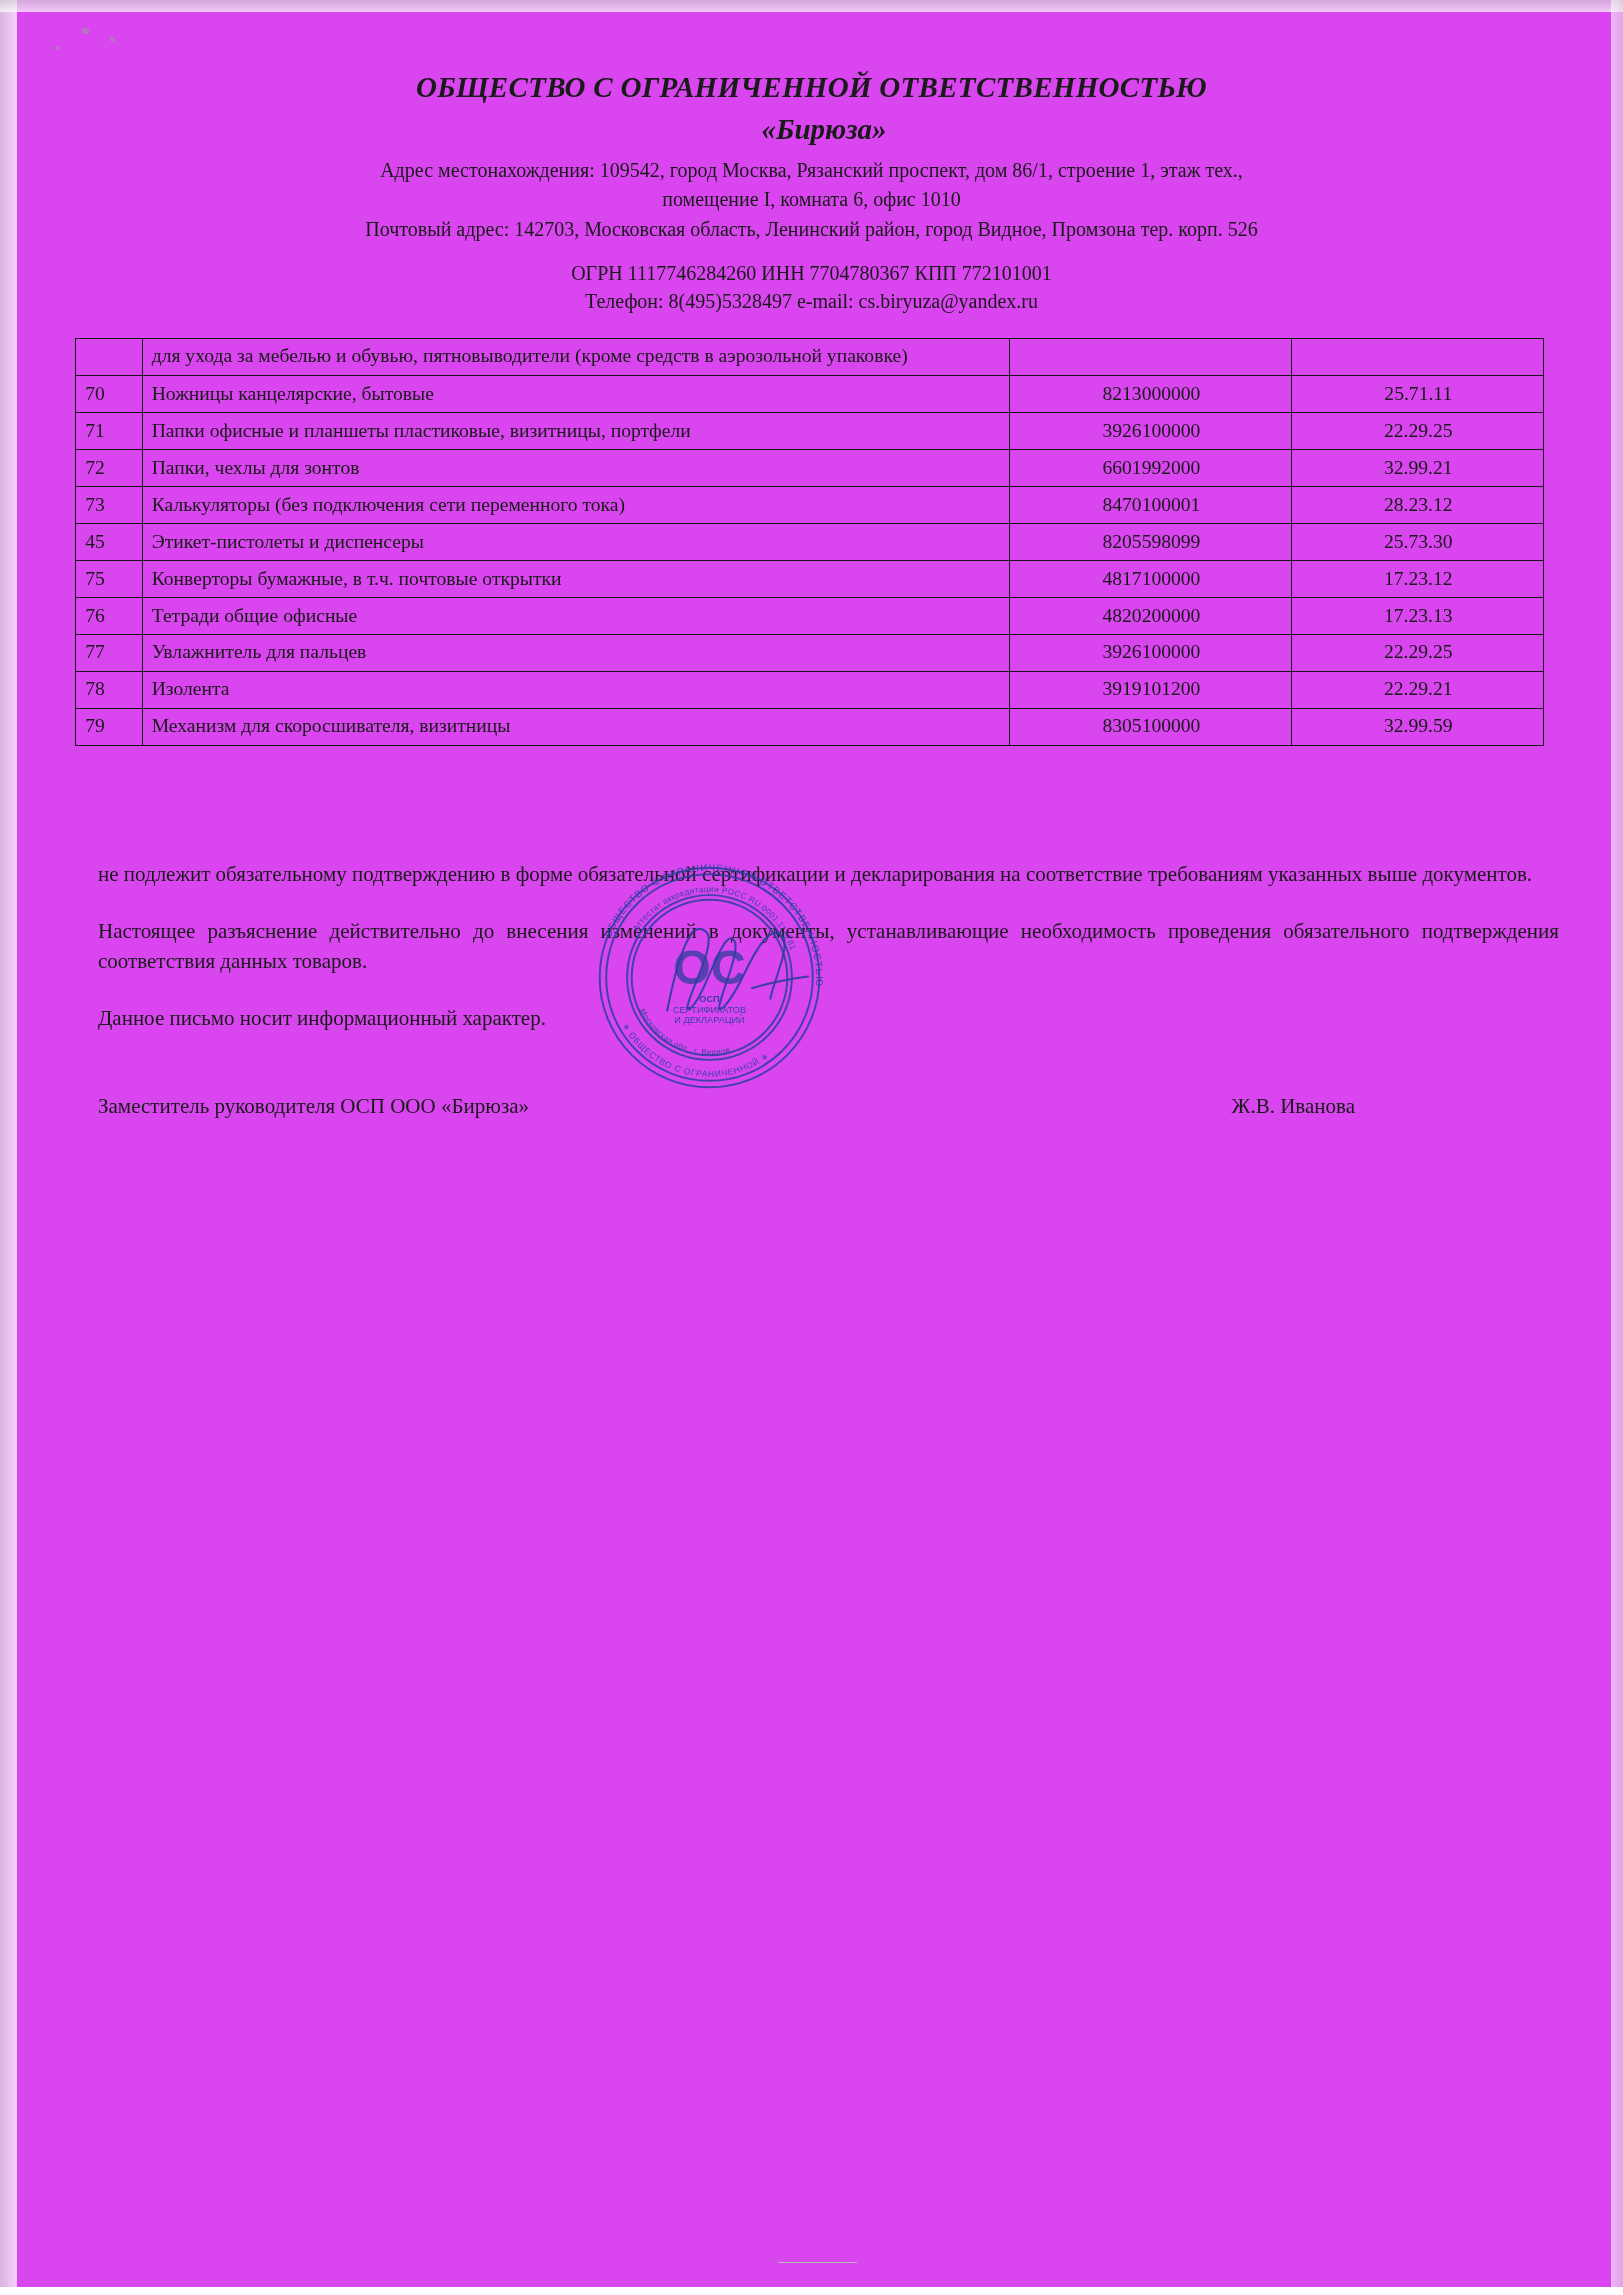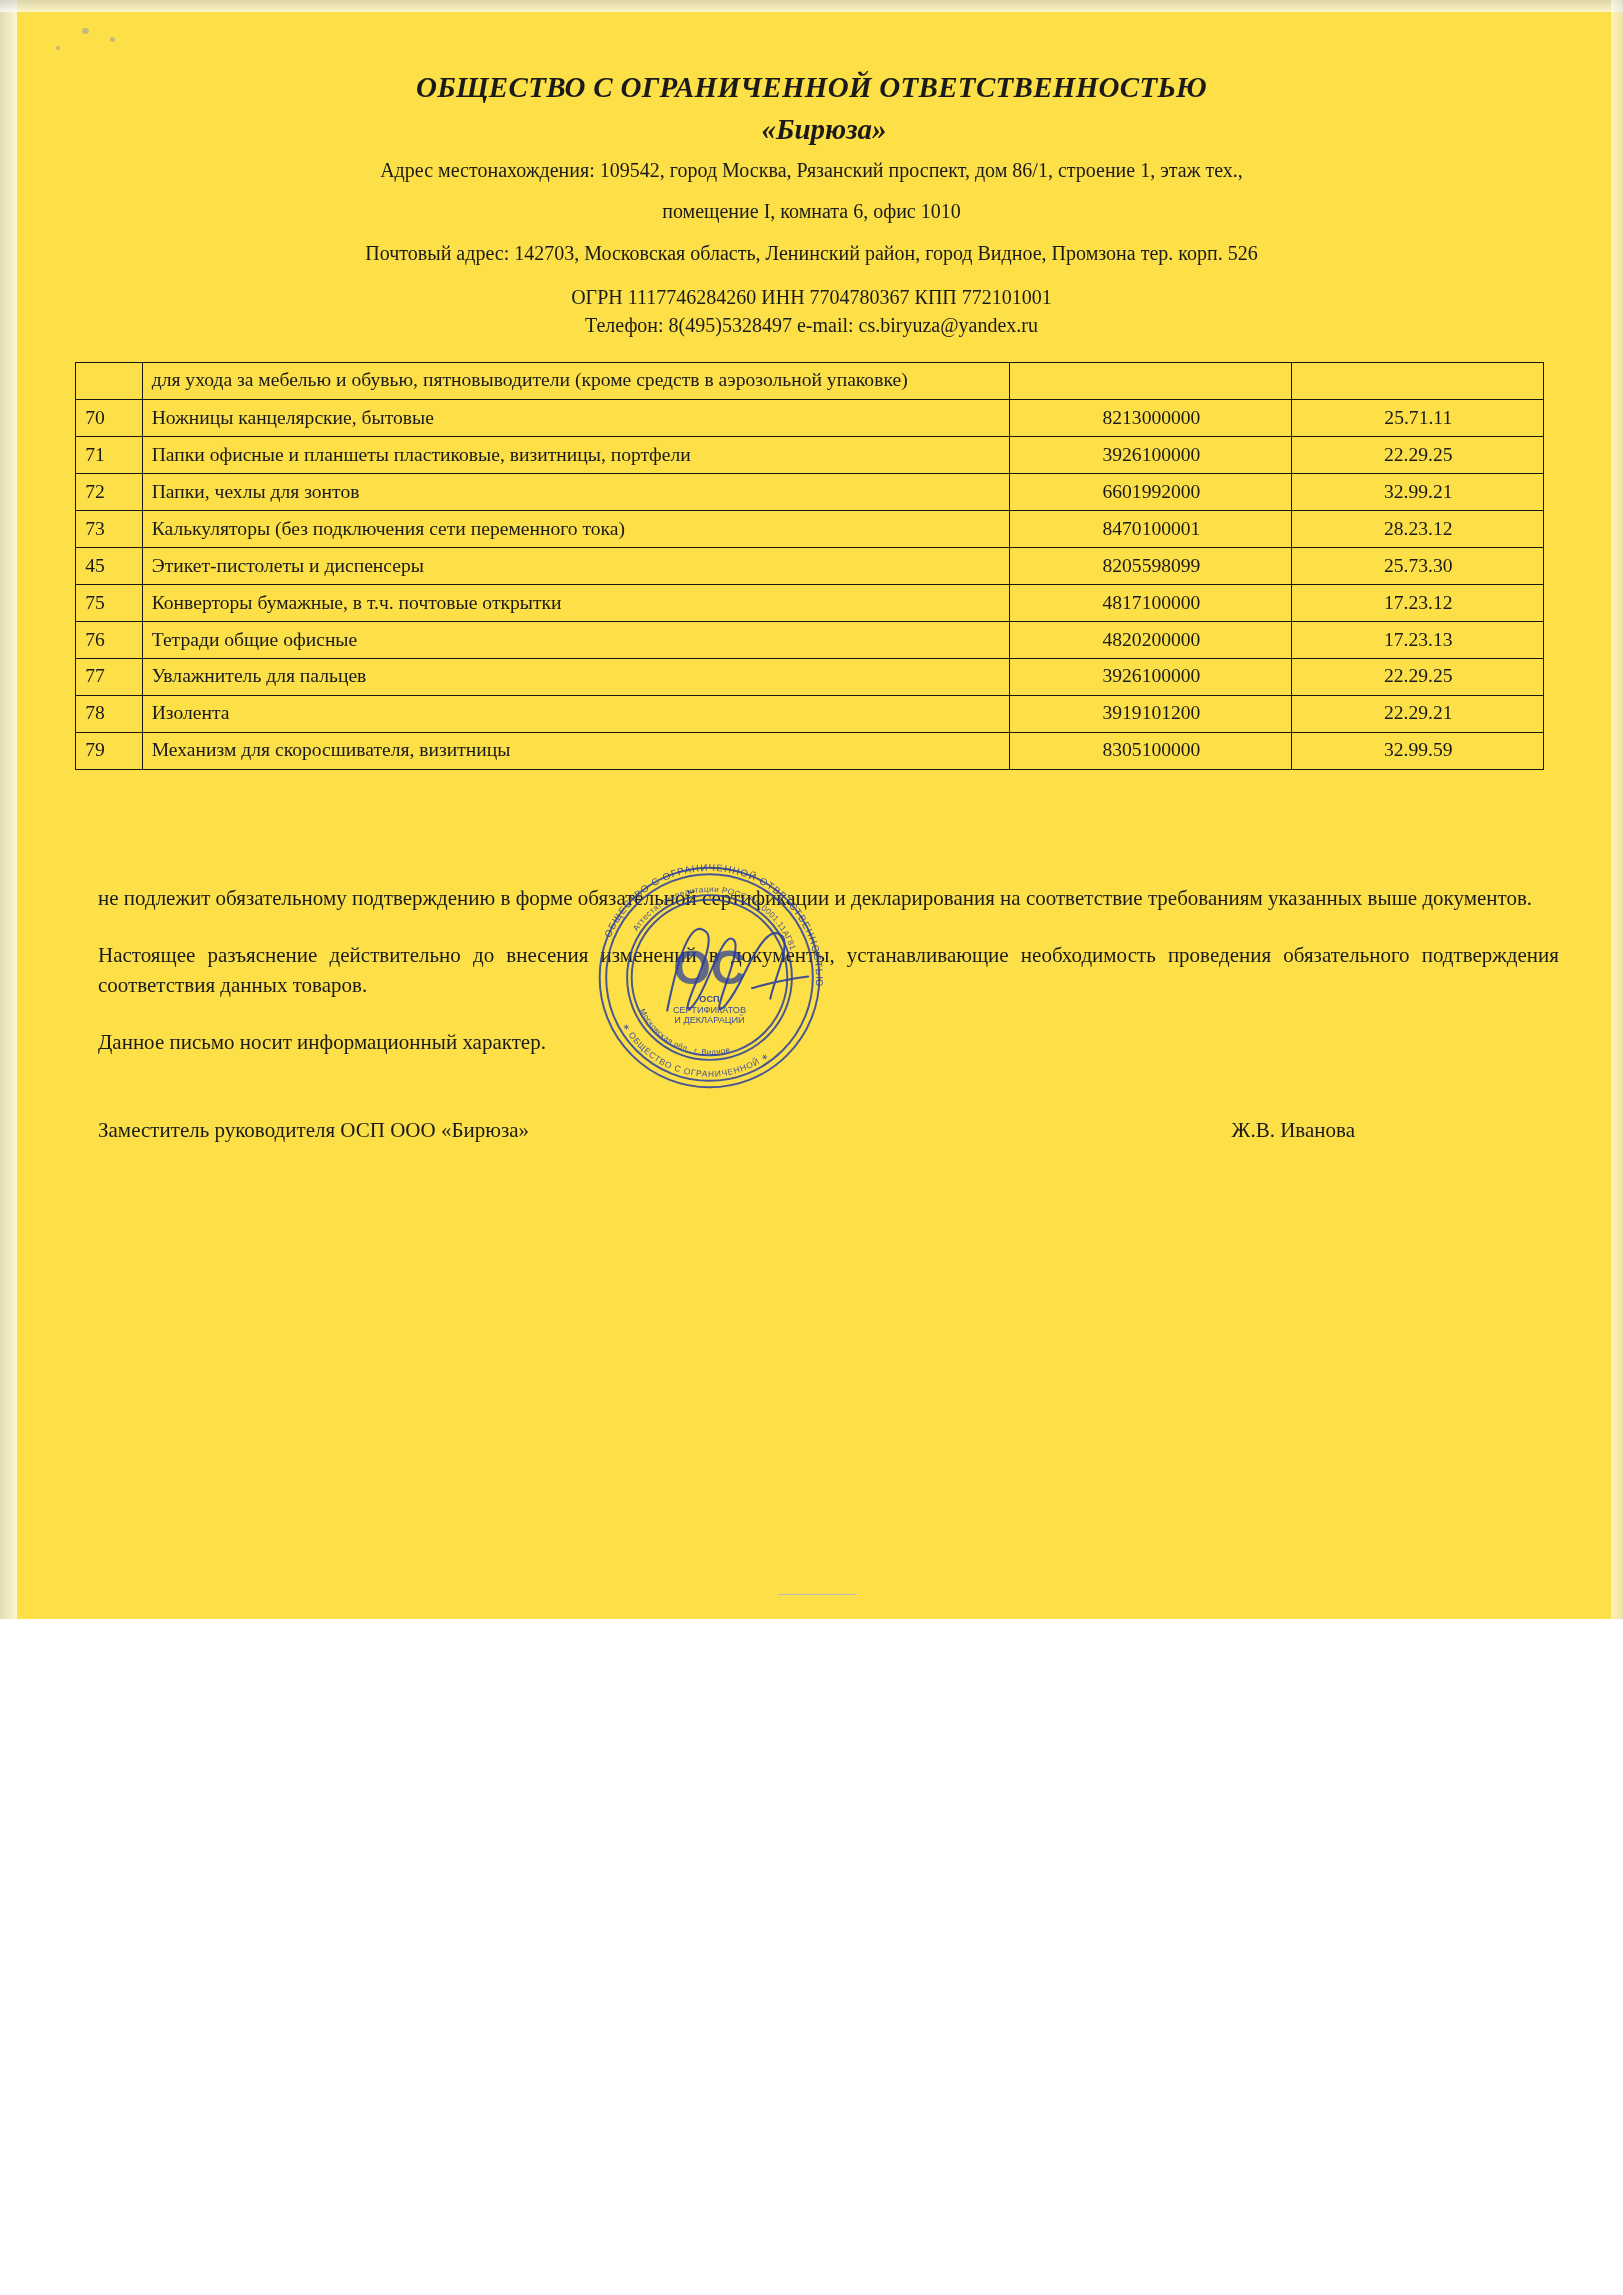--- a/index.html
+++ b/index.html
@@ -7,22 +7,22 @@
     padding: 0;
     background: #ffffff;
   }
   body {
     font-family: "Liberation Serif", serif;
     color: #1a1a1a;
   }
   .page {
     position: relative;
     width: 1623px;
-    height: 1619px;
-    background: #fde047;
+    height: 2287px;
+    background: #d946ef;
     overflow: hidden;
   }
   
   .scan-edge-left {
     position: absolute;
     top: 0; left: 0;
     width: 17px; height: 2295px;
     background: linear-gradient(to right, #d9d9d9, #ffffff);
     opacity: 0.75;
   }
@@ -67,21 +67,21 @@
     font-size: 29px;
     margin-top: 9.2px;
     padding-left: 25px;
   }
   .hdr-line {
     font-size: 20px;
     margin-top: 10.5px;
     line-height: 1.38;
     padding: 0 196px;
   }
-  .hdr-line.tight { margin-top: 14px; }
+  .hdr-line.tight { margin-top: 2px; }
   .hdr-gap { height: 17px; }
   .hdr-reg {
     font-size: 20px;
     line-height: 1.38;
   }
 
   table.goods {
     border-collapse: collapse;
     margin: 22px 0 0 75px;
     width: 1469px;

